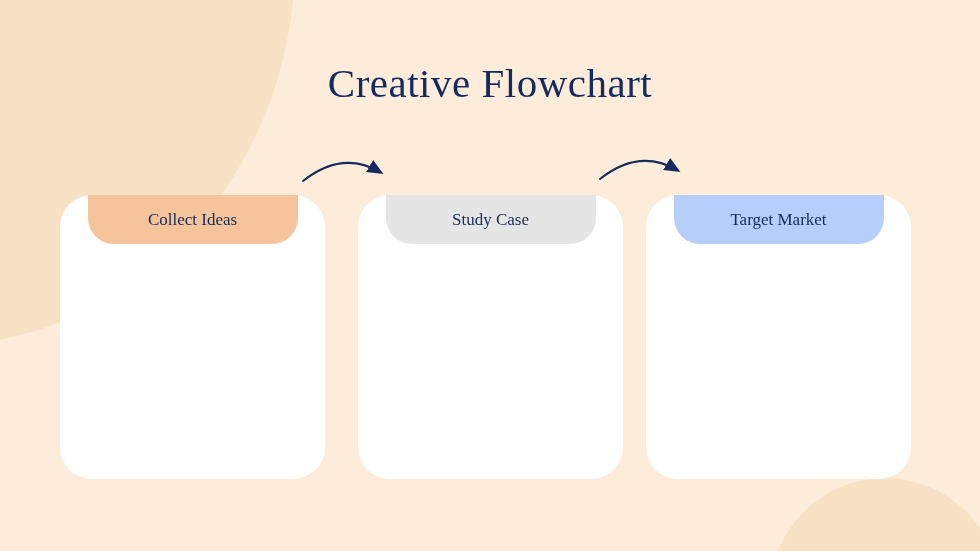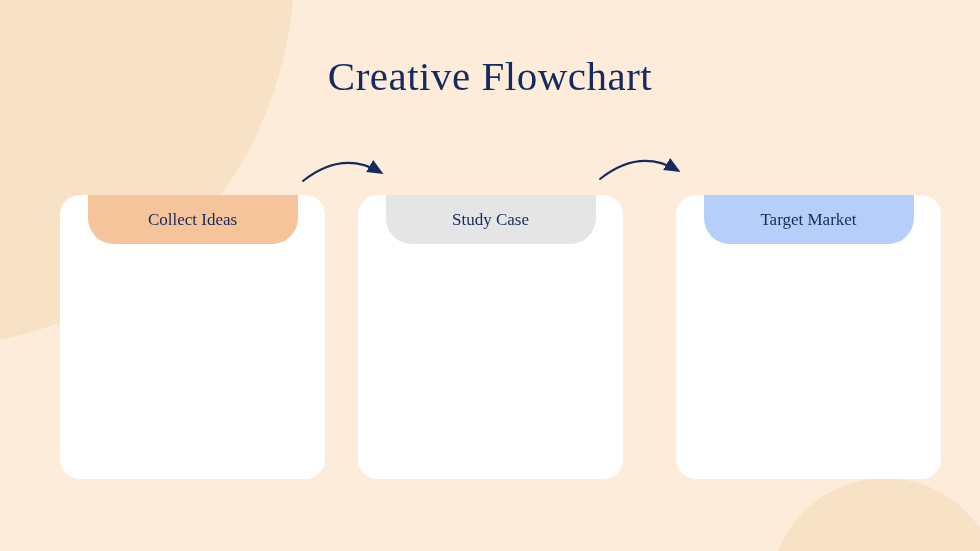--- a/index.html
+++ b/index.html
@@ -26,21 +26,21 @@
     height: 770px;
   }
   .blob-br {
     left: 770px;
     top: 478px;
     width: 230px;
     height: 230px;
   }
   .title {
     position: absolute;
-    top: 52px;
+    top: 59px;
     left: 0;
     width: 100%;
     margin: 0;
     text-align: center;
     font-size: 41px;
     font-weight: 500;
     letter-spacing: 0.5px;
     color: #152a5e;
   }
   .arrows {
@@ -55,25 +55,25 @@
     fill: none;
     stroke-width: 2;
     stroke-linecap: round;
   }
   .card {
     position: absolute;
     top: 195px;
     width: 265px;
     height: 284px;
     background: #ffffff;
-    border-radius: 20px;
+    border-radius: 32px;
   }
   .card-1 { left: 60px; }
   .card-2 { left: 358px; }
-  .card-3 { left: 676px; }
+  .card-3 { left: 646px; }
   .tab {
     position: absolute;
     top: 0;
     left: 50%;
     transform: translateX(-50%);
     width: 210px;
     height: 49px;
     border-radius: 0 0 26px 26px;
     display: flex;
     align-items: center;

